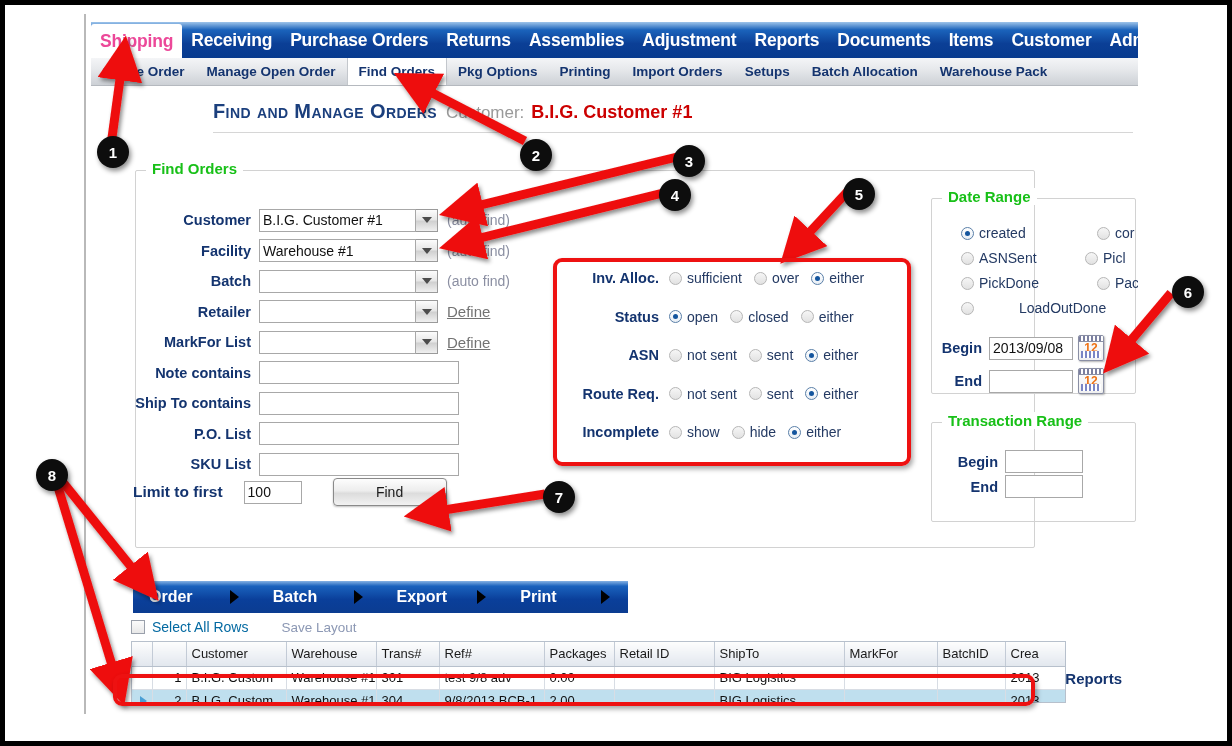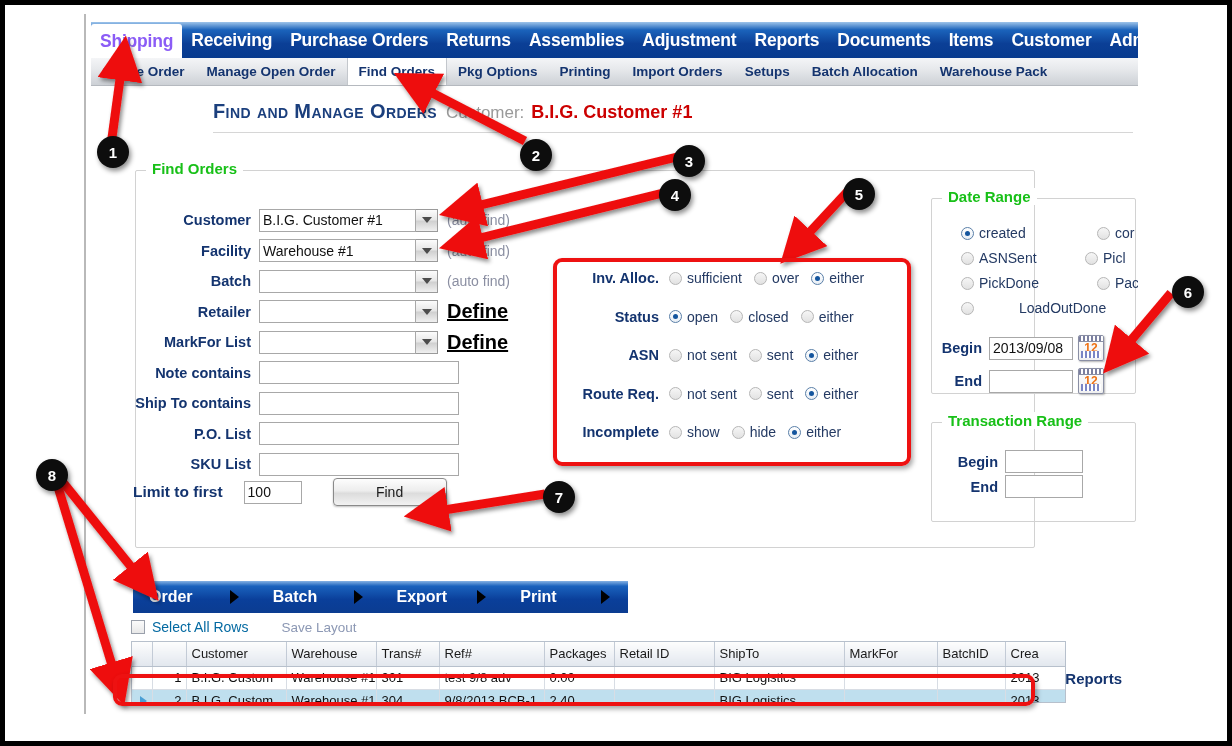--- a/index.html
+++ b/index.html
@@ -40,21 +40,21 @@
   .main-nav-item {
     display: flex; align-items: center;
     padding: 0 9px;
     color: #ffffff;
     font-size: 17.5px; font-weight: bold;
     white-space: nowrap;
     letter-spacing: -0.2px;
   }
   .main-nav-item.active {
     background: #ffffff;
-    color: #8b5cf6;
+    color: #ec4899;
     margin-top: 2px;
     border-radius: 3px 3px 0 0;
   }
 
   
   .sub-nav {
     position: absolute; left: 5px; top: 44px;
     width: 1049px; height: 28px;
     background: linear-gradient(to bottom, #f4f5f7 0%, #e7e9ec 40%, #cdd1d6 100%);
     display: flex; align-items: stretch;
@@ -157,21 +157,21 @@
     width: 0; height: 0;
     border-left: 5px solid transparent;
     border-right: 5px solid transparent;
     border-top: 6px solid #4c4c4c;
   }
   .hint {
     color: #8b8fa2; font-size: 14px;
     margin-left: 9px; white-space: nowrap;
   }
   .deflink {
-    color: #000000; font-size: 20px; font-weight: bold;
+    color: #737373; font-size: 15px; font-weight: normal;
     margin-left: 9px; text-decoration: underline;
     cursor: pointer; white-space: nowrap;
   }
 
   
   #radio-box {
     position: absolute; left: 470px; top: 172px;
     width: 352px; height: 196px;
     background: #ffffff;
   }
@@ -727,21 +727,21 @@
               </tr>
               <tr class="sel">
                 <td style="width: 20px;">
                   <div class="row-marker"></div>
                 </td>
                 <td class="rownum" style="width: 34px;">2</td>
                 <td style="width: 100px;">B.I.G. Custom</td>
                 <td style="width: 90px;">Warehouse #1</td>
                 <td style="width: 63px;">304</td>
                 <td style="width: 105px;">9/8/2013 BCB-1</td>
-                <td style="width: 70px;">2.40</td>
+                <td style="width: 70px;">2.00</td>
                 <td style="width: 100px;"></td>
                 <td style="width: 130px;">BIG Logistics</td>
                 <td style="width: 93px;"></td>
                 <td style="width: 68px;"></td>
                 <td style="width: 62px;">2013</td>
               </tr>
             </tbody>
         </table>
       </div>
 

